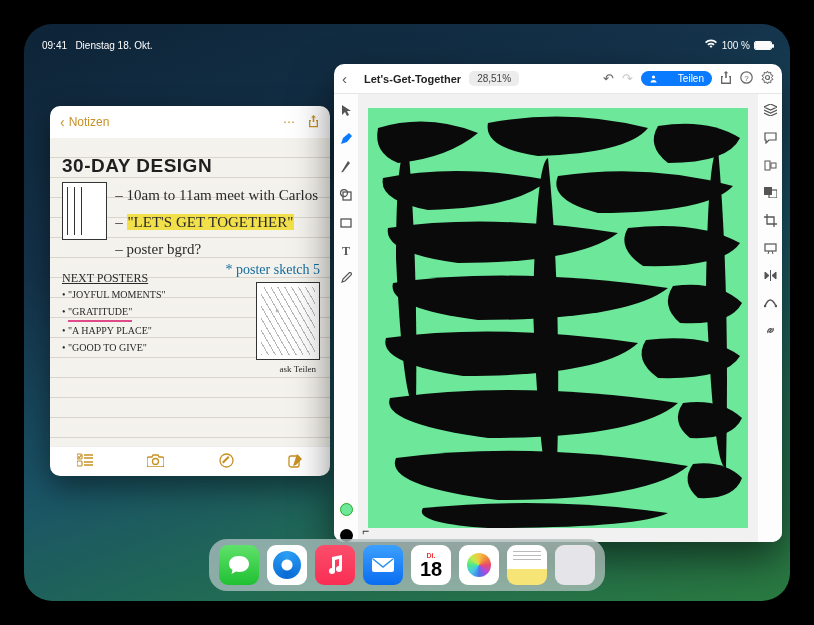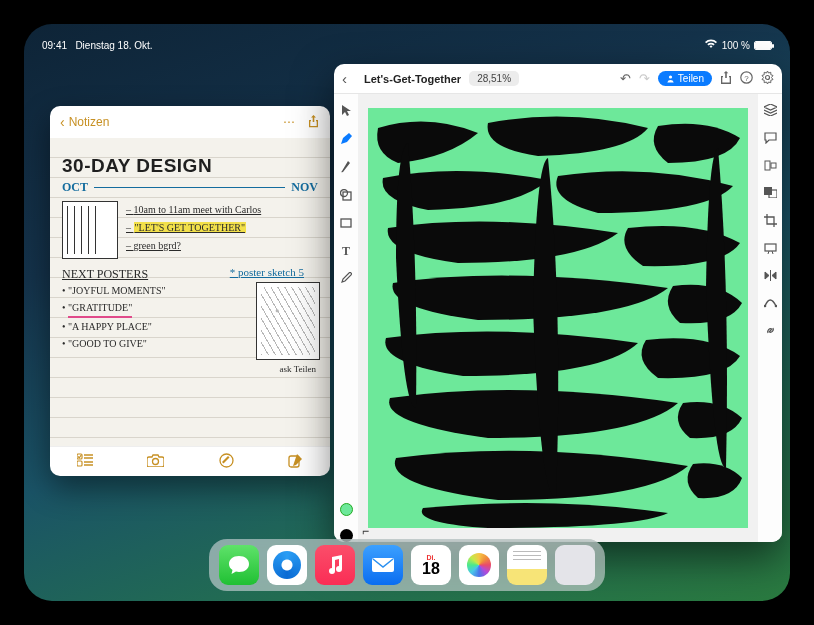--- a/index.html
+++ b/index.html
@@ -66,33 +66,33 @@
     font-family: "Comic Sans MS", cursive;
     color: #2a2a2a;
     font-size: 11px;
   }
   .title-hand { font-family: Impact, sans-serif; font-weight: 800; letter-spacing:.5px; font-size: 19px; line-height: 1.05; color:#1f1f1f; }
   .months { display:flex; align-items:center; gap:6px; margin-top:4px; color:#146c9e; font-weight:700; font-size:12px;}
   .months .line { flex:1; height:1.5px; background:#146c9e; }
   .row { display:flex; gap:8px; margin-top:6px; }
   .thumb { width: 56px; height: 58px; border:1.5px solid #333; background:#fff; position:relative;}
   .thumb::before{content:"";position:absolute;left:4px;top:4px;right:18px;bottom:4px;background:repeating-linear-gradient(90deg,#333 0 1px,transparent 1px 7px);}
-  .bullets { flex:1; font-size:10px; line-height:1.8;text-decoration:underline;}
+  .bullets { flex:1; font-size:15px; line-height:1.8;}
   .bullets div{ white-space:nowrap; }
   .hl { background: #f2e04a; padding:0 1px;}
   .section { text-decoration: underline; font-weight:400; margin-top:8px; font-size:12px;}
   .list div{ font-size:10px; line-height:1.7;}
   .pink { border-bottom: 2px solid #e04a8a; display:inline-block;}
   .strike { text-decoration: line-through wavy #222; }
   .sketch { position:absolute; right:10px; bottom:86px; width:64px; height:78px; border:1.5px solid #333; background:#fff;}
   .sketch::before{content:"";position:absolute;inset:4px;background:
      radial-gradient(circle at 30% 35%, #333 0 1px, transparent 2px),
      repeating-linear-gradient(60deg,#333 0 1px,transparent 1px 6px);
      opacity:.35;}
-  .sketch-label{ position:absolute; right:26px; bottom:168px; font-size:11px; color:#146c9e;text-decoration:underline;}
+  .sketch-label{ position:absolute; right:10px; bottom:168px; font-size:14px; color:#146c9e;}
   .ask { position:absolute; right:14px; bottom:72px; font-size:9px;}
   .notes-bottom { height:30px; display:flex; align-items:center; justify-content:space-around; color:#c79023; font-size:15px; border-top:1px solid #eee;}
 
   
   .free {
     position: absolute;
     left: 310px; top: 40px;
     width: 448px; height: 478px;
     background: #fff;
     border-radius: 10px;
@@ -103,21 +103,21 @@
   .free-top{
     height:30px; display:flex; align-items:center; gap:8px;
     padding: 0 8px; font-size:11px;
     border-bottom:1px solid #e6e6e6;
   }
   .ft-back{ color:#555; font-size:15px; width:14px;}
   .ft-title{ font-weight:600; color:#222;text-align:center;}
   .ft-zoom{ background:#ececec; border-radius:5px; padding:2px 8px; font-size:10px; color:#444;text-align:center;}
   .ft-spacer{ flex:1; }
   .ico{ color:#666; font-size:13px; }
-  .pill{ background:#0a7bff; color:#fff; border-radius:11px; padding:2px 8px; font-size:10px; display:flex; align-items:center; gap:3px;justify-content:space-between;}
+  .pill{ background:#0a7bff; color:#fff; border-radius:11px; padding:2px 8px; font-size:10px; display:flex; align-items:center; gap:20px;justify-content:space-between;}
   .free-body{ flex:1; display:flex; }
   .ltool, .rtool{ width:24px; background:#fdfdfd; display:flex; flex-direction:column; align-items:center; gap:13px; padding-top:10px; font-size:12px; color:#555;}
   .ltool .sel{ color:#0a7bff; }
   .ltool .dot{ width:13px;height:13px;border-radius:50%; }
   .canvas-wrap{ flex:1; background:#f1f1f1; display:flex; align-items:center; justify-content:center; position:relative;}
   .canvas{
     width: 380px; height: 420px; background:#6de89a; position:relative; overflow:hidden;
   }
   .canvas svg{ position:absolute; inset:0; }
   .corner{ position:absolute; left:4px; bottom:4px; color:#333; font-size:12px;}
@@ -132,21 +132,21 @@
     display:flex; align-items:center; gap:8px;
   }
   .app{ width:40px; height:40px; border-radius:9px; display:flex; align-items:center; justify-content:center; font-size:18px; color:#fff; position:relative;}
   .messages{ background:linear-gradient(#5fe26a,#20c033);}
   .safari{ background:#fff;}
   .safari::after{content:"";width:28px;height:28px;border-radius:50%;background:radial-gradient(circle,#fff 0 5px,transparent 6px),conic-gradient(#2a9df4,#0a6bd4,#2a9df4);}
   .music{ background:linear-gradient(#fb4e6a,#fa2d55);}
   .mail{ background:linear-gradient(#3ca0ff,#0a6df0);}
   .cal{ background:#fff; color:#000; flex-direction:column; font-size:8px;}
   .cal b{ color:#e33; font-size:7px; line-height:1;}
-  .cal span{ font-size:16px; font-weight:700; line-height:1;}
+  .cal span{ font-size:20px; font-weight:700; line-height:1;}
   .photos{ background:#fff;}
   .photos::after{content:"";width:24px;height:24px;border-radius:50%;background:conic-gradient(#f6c544,#f08f3a,#e94a6b,#b14adc,#4a74e9,#4ac6e9,#4ae98c,#c4e94a,#f6c544);}
   .notesapp{ background:linear-gradient(#fff 60%,#f7e477 60%);}
   .notesapp::before{content:"";position:absolute;top:6px;left:6px;right:6px;height:1px;background:#bbb;box-shadow:0 4px #bbb,0 8px #bbb;}
   .folder{ background:#e4e4e9; display:grid; grid-template-columns:1fr 1fr; grid-template-rows:1fr 1fr; gap:2px; padding:5px;}
   .folder i{ background:linear-gradient(#7ad,#48a); border-radius:3px;}
 </style>
 </head>
 <body>
 
@@ -183,31 +183,26 @@
           <span>⋯</span>
           <span>
             <svg width="13" height="14" viewBox="0 0 13 14">
                 <path d="M6.5 1 L9 3.5 L7.3 3.5 L7.3 8 L5.7 8 L5.7 3.5 L4 3.5 Z M2 6 H4 V7.3 H3.3 V12 H9.7 V7.3 H9 V6 H11 V13.3 H2 Z" fill="#c79023"></path>
               </svg>
           </span>
         </div>
       </div>
       <div class="paper">
         <div class="title-hand">30-DAY DESIGN</div>
-        <div class="months">
-          <span>OCT</span>
-          <span class="line"></span>
-          <span>NOV</span>
-        </div>
         <div class="row">
           <div class="thumb"></div>
           <div class="bullets">
             <div>– <span>10am to 11am meet with Carlos</span></div>
             <div>– <span class="hl">"LET'S GET TOGETHER"</span></div>
-            <div>– <span>green bgrd?</span></div>
+            <div>– <span>poster bgrd?</span></div>
           </div>
         </div>
         <div class="section">NEXT POSTERS</div>
         <div class="list">
           <div>• <span>"JOYFUL MOMENTS"</span></div>
           <div>• <span class="pink">"GRATITUDE"</span></div>
           <div>• <span>"A HAPPY PLACE"</span></div>
           <div>• <span>"GOOD TO GIVE"</span></div>
         </div>
         <div class="sketch-label">* <span>poster sketch 5</span></div>

